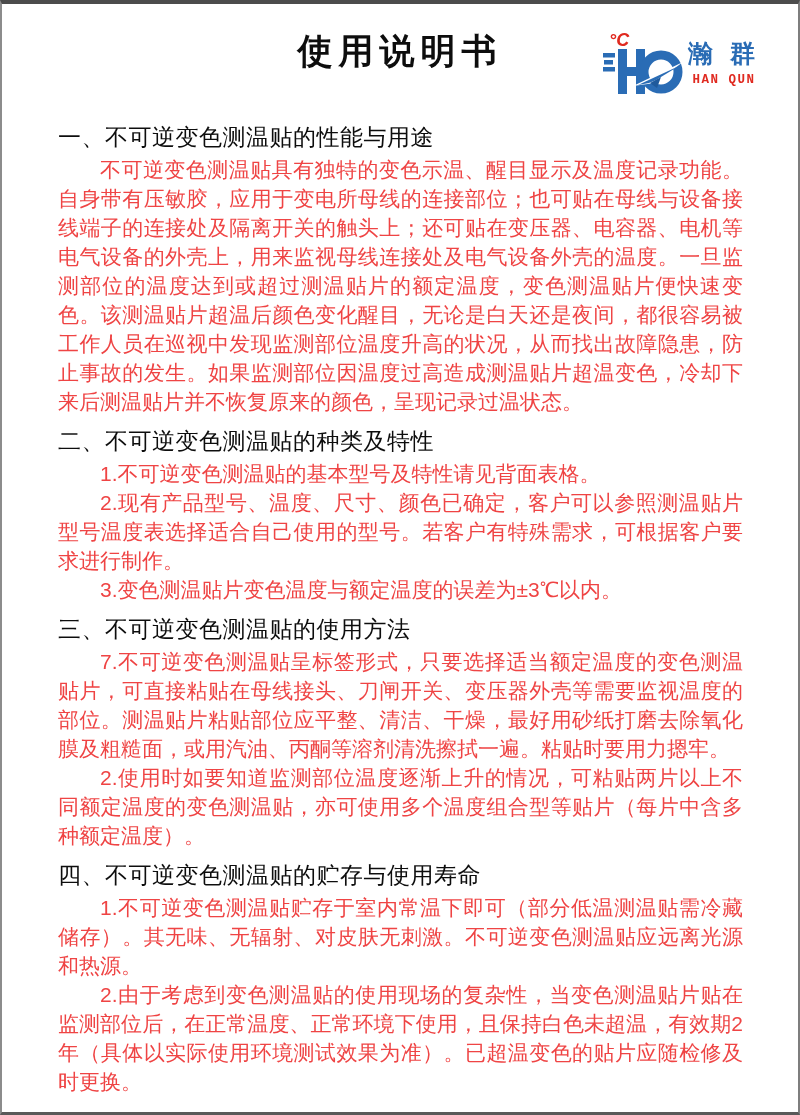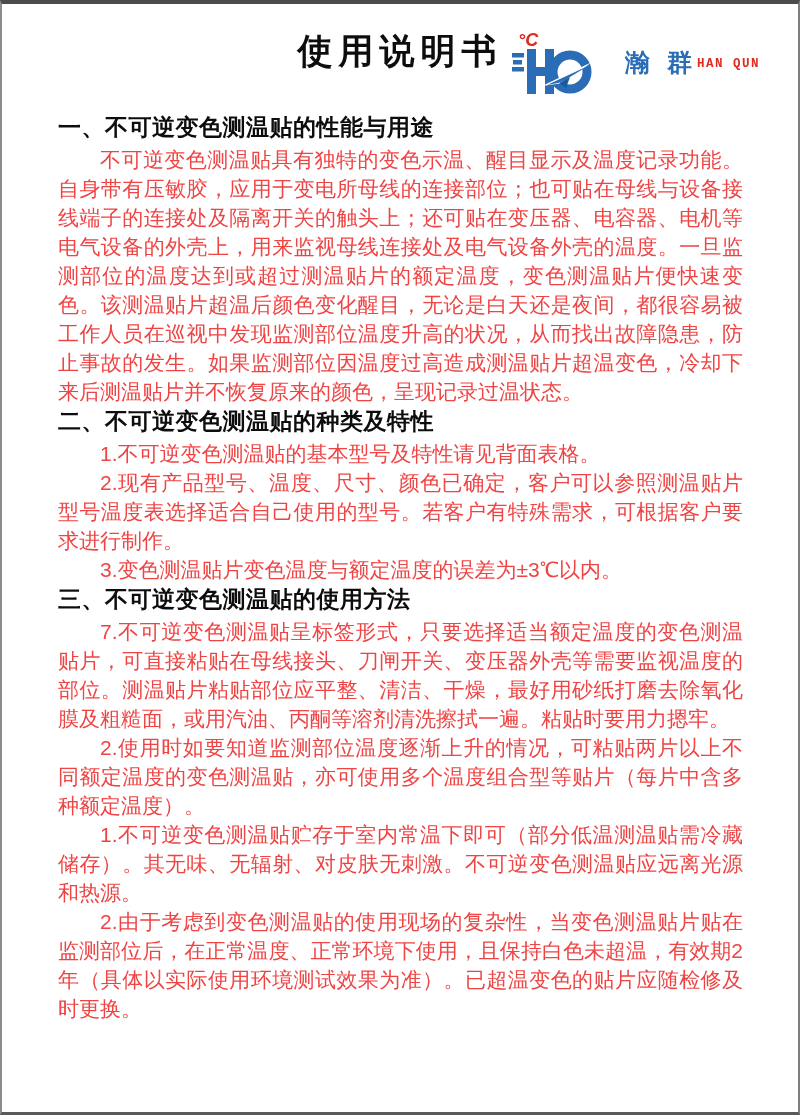--- a/index.html
+++ b/index.html
@@ -38,21 +38,21 @@
   
   .logo {
     position: absolute;
     top: 22px;
     right: 38px;
     display: flex;
     align-items: center;
     gap: 5px;
   }
   .logo-mark { display: block; }
-  .logo-textcol { display: flex; flex-direction: row; align-items: center; margin-left: 28px; }
+  .logo-textcol { display: flex; flex-direction: column; align-items: center; }
   .logo-cn {
     font-size: 25px;
     font-weight: 700;
     letter-spacing: 5px;
     color: #2a6cb5;
     white-space: nowrap;
   }
   .logo-en {
     font-size: 12.5px;
     font-weight: 800;
@@ -62,23 +62,23 @@
     white-space: nowrap;
     font-family: Liberation Mono, monospace;
   }
 
   
   .content {
     padding: 4px 55px 0 56px;
   }
   .sec-heading {
     font-size: 23px;
-    font-weight: 700;
+    font-weight: 400;
     line-height: 31px;
-    margin-top: 0;
+    margin-top: 10px;
     margin-bottom: 2px;
     color: #0d0d0d;
     letter-spacing: 0.5px;
   }
   .para {
     font-size: 21px;
     line-height: 29px;
     text-align: justify;
     text-justify: inter-ideograph;
     text-indent: 2em;
@@ -135,18 +135,19 @@
       <p class="para">3.变色测温贴片变色温度与额定温度的误差为±3℃以内。</p>
     </section>
 
     <section>
       <h2 class="sec-heading">三、不可逆变色测温贴的使用方法</h2>
       <p class="para">7.不可逆变色测温贴呈标签形式，只要选择适当额定温度的变色测温贴片，可直接粘贴在母线接头、刀闸开关、变压器外壳等需要监视温度的部位。测温贴片粘贴部位应平整、清洁、干燥，最好用砂纸打磨去除氧化膜及粗糙面，或用汽油、丙酮等溶剂清洗擦拭一遍。粘贴时要用力摁牢。</p>
       <p class="para">2.使用时如要知道监测部位温度逐渐上升的情况，可粘贴两片以上不同额定温度的变色测温贴，亦可使用多个温度组合型等贴片（每片中含多种额定温度）。</p>
     </section>
 
     <section>
+      <h2 class="sec-heading">四、不可逆变色测温贴的贮存与使用寿命</h2>
       <p class="para">1.不可逆变色测温贴贮存于室内常温下即可（部分低温测温贴需冷藏储存）。其无味、无辐射、对皮肤无刺激。不可逆变色测温贴应远离光源和热源。</p>
       <p class="para">2.由于考虑到变色测温贴的使用现场的复杂性，当变色测温贴片贴在监测部位后，在正常温度、正常环境下使用，且保持白色未超温，有效期2年（具体以实际使用环境测试效果为准）。已超温变色的贴片应随检修及时更换。</p>
     </section>
 
   </main>
 </div>
 
 </body></html>

